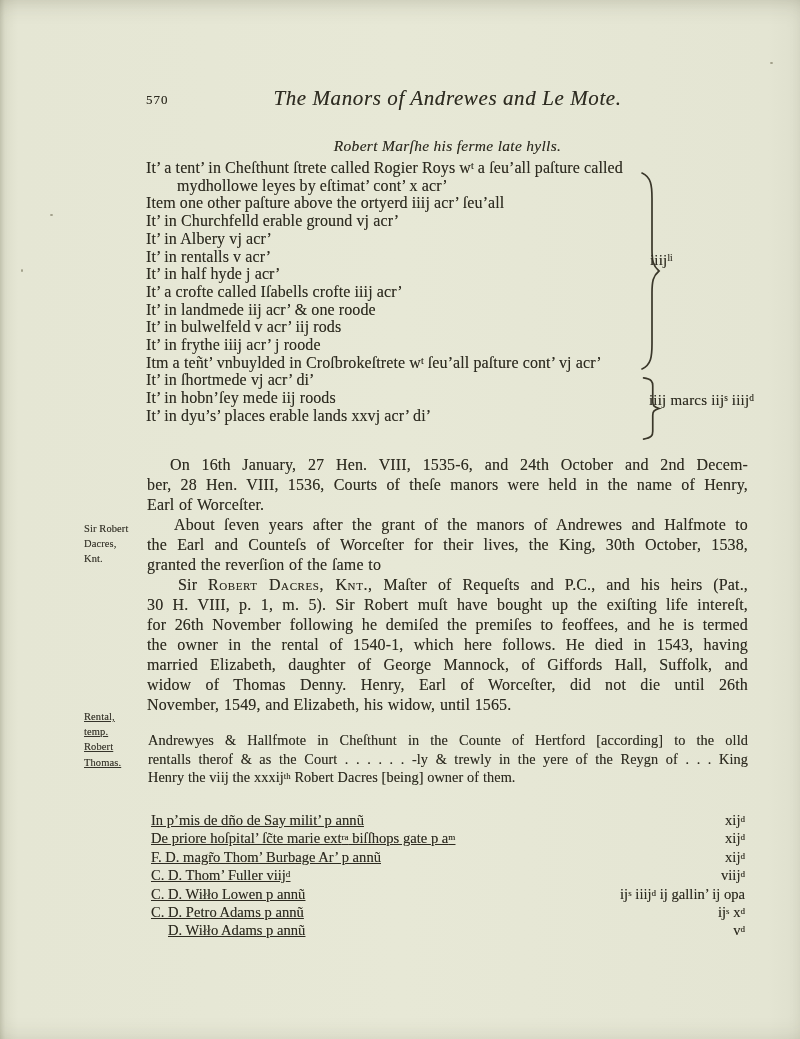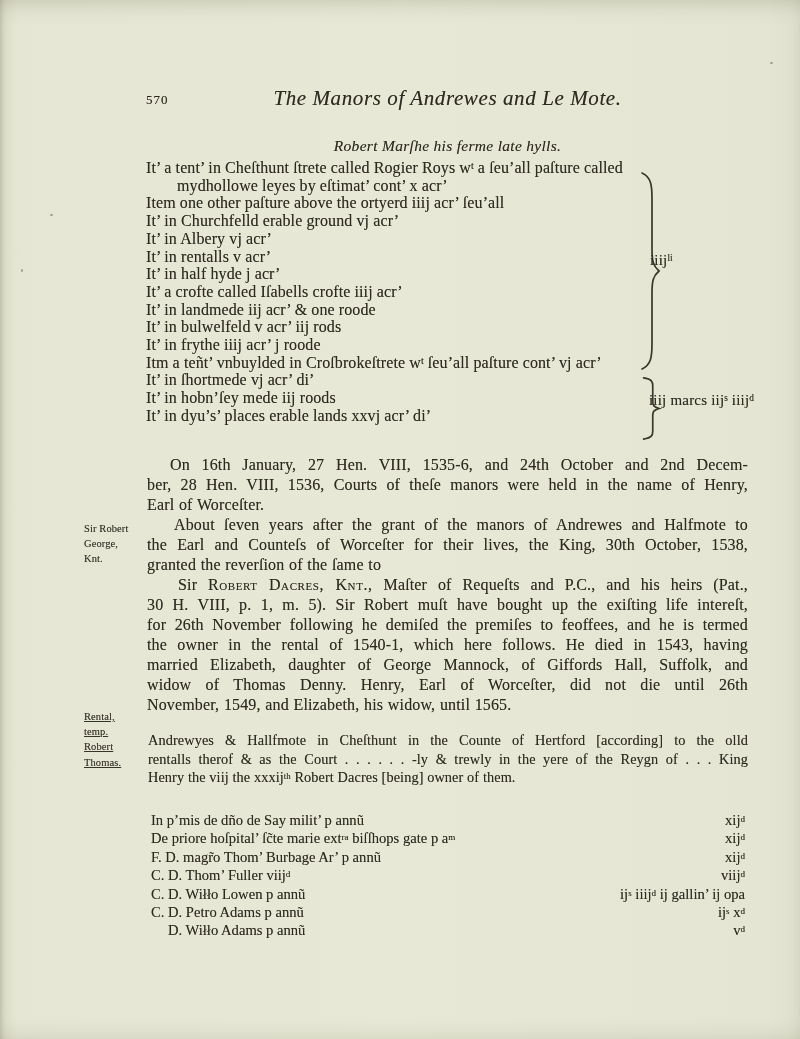--- a/index.html
+++ b/index.html
@@ -34,21 +34,21 @@
   .l{text-align:left;}
   .ind1{text-indent:23px;}
   .ind2{text-indent:27px;}
   .ind3{text-indent:31px;}
   .ind4{text-indent:20px;}
 
   .small-para{left:148px;width:600px;font-size:14.3px;line-height:18.5px;letter-spacing:.1px;}
 
   .rent-roll{left:151px;width:594px;font-size:14.6px;line-height:18.4px;}
   .rrow{display:flex;justify-content:space-between;}
-  .rrow .rtext{white-space:nowrap;}
+  .rrow .rtext{white-space:nowrap;text-decoration:underline;}
   .rrow .ramt{white-space:nowrap;text-align:right;}
   .rrow.indented .rtext{padding-left:17px;}
 
   .margin-note{left:84px;width:60px;font-size:10.5px;line-height:15.2px;color:#35332a;letter-spacing:.1px;}
 
   .speck{position:absolute;border-radius:50%;background:rgba(90,86,60,.5);}
 </style>
 </head>
 <body>
 
@@ -84,21 +84,21 @@
   </svg>
   <div class="abs brace-label" style="left:650px;top:252px;">iiij<sup>li</sup></div>
 
   <svg class="abs brace" style="left:639px;top:377px;" width="22" height="63" viewBox="0 0 24 200" preserveAspectRatio="none">
     <path d="M5 3 C14 7, 15 15, 15 28 L15 78 C15 90, 16 95, 22 100 C16 105, 15 110, 15 122 L15 172 C15 185, 14 193, 5 197"></path>
   </svg>
   <div class="abs brace-label" style="left:649px;top:392px;">iiij marcs iij<sup>s</sup> iiij<sup>d</sup></div>
 
   <div class="abs margin-note" style="top:521px;">
     <div>Sir Robert</div>
-    <div>George,</div>
+    <div>Dacres,</div>
     <div>Knt.</div>
   </div>
 
   <div class="abs margin-note" style="top:709px;text-decoration:underline;">
     <div>Rental,</div>
     <div>temp.</div>
     <div>Robert</div>
     <div>Thomas.</div>
   </div>
 

